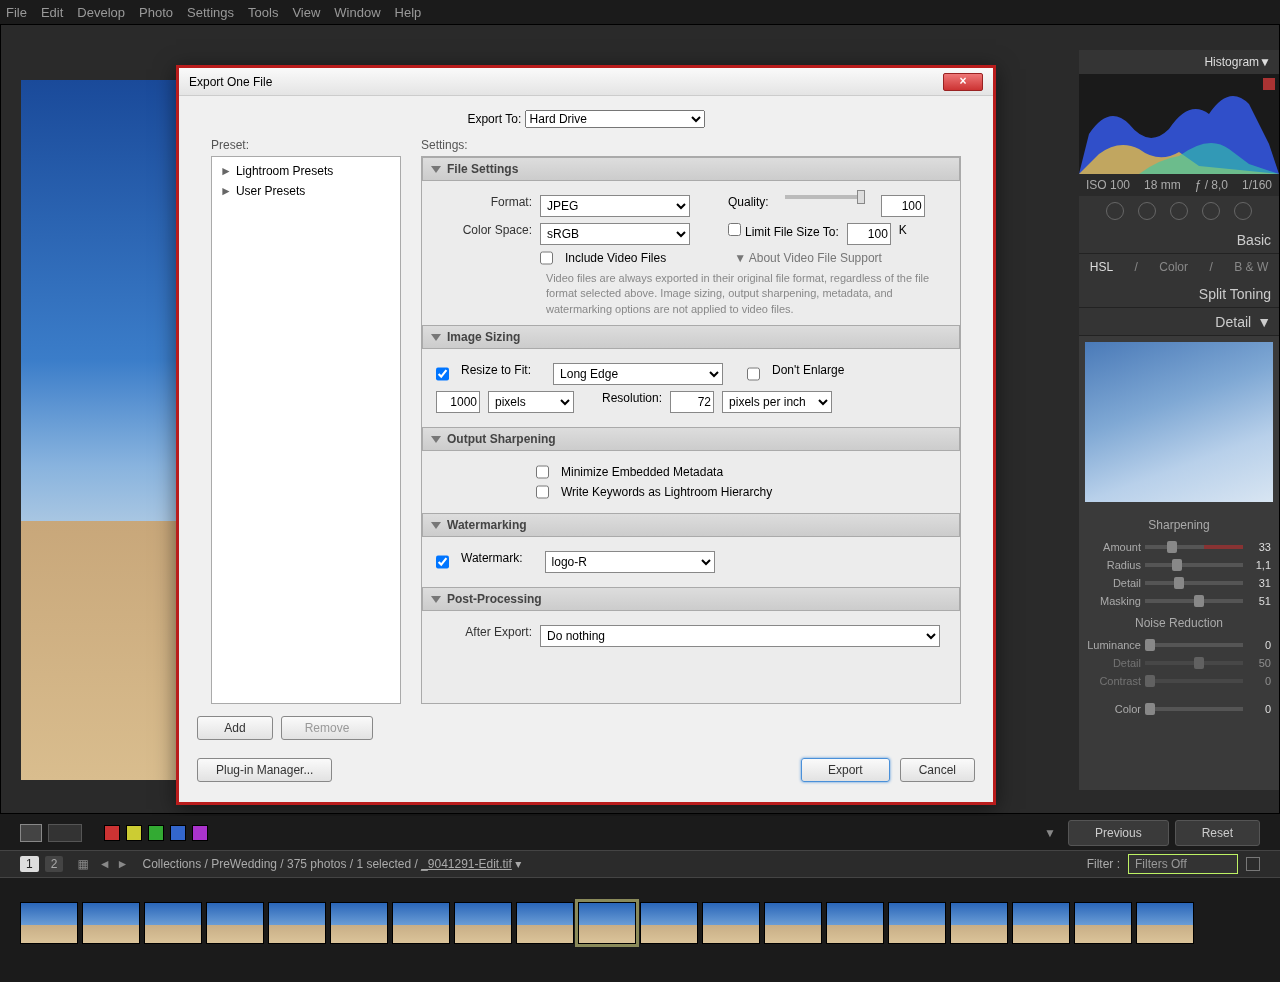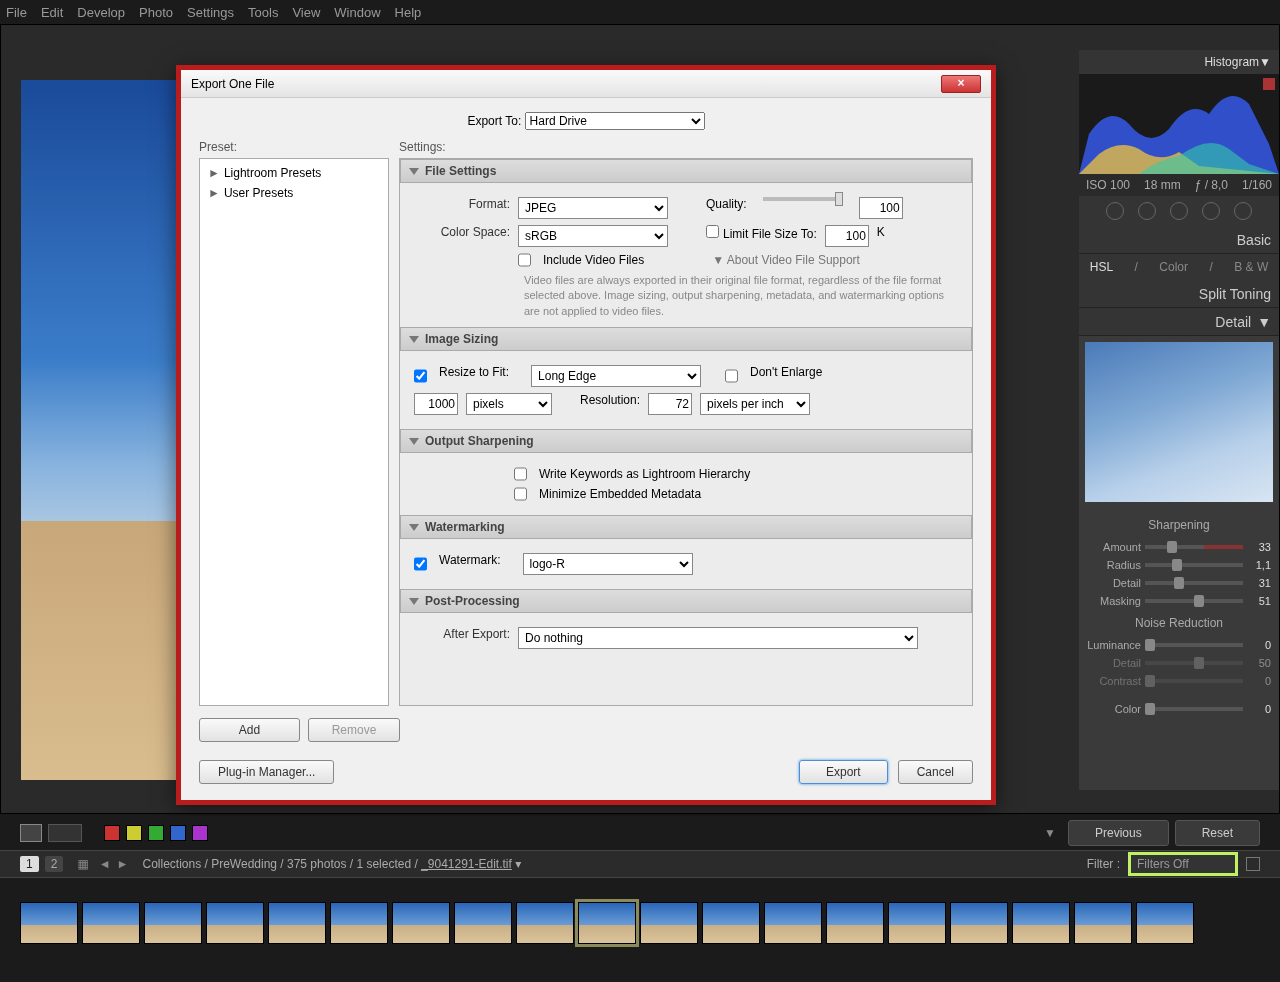--- a/index.html
+++ b/index.html
@@ -28,31 +28,31 @@
 .srow .track.red::after{content:'';position:absolute;right:0;top:0;width:40%;height:100%;background:#833}
 .srow .knob{position:absolute;top:-4px;width:10px;height:12px;background:#888;border-radius:2px}
 .srow .val{width:24px;text-align:right;color:#ddd;font-size:11px}
 .srow.dim{opacity:.5}
 .bottom-bar{position:absolute;bottom:0;left:0;right:0;height:166px;background:#1b1b1b}
 .label-row{height:34px;display:flex;align-items:center;padding:0 20px;gap:6px}
 .swatch{width:16px;height:16px;border:1px solid #000}
 .btn-dark{background:#3a3a3a;border:1px solid #555;color:#ccc;padding:5px 26px;border-radius:3px}
 .path-row{height:28px;background:#2b2b2b;display:flex;align-items:center;padding:0 20px;color:#aaa;border-top:1px solid #444;border-bottom:1px solid #444}
 .path-row .filter-lbl{margin-left:auto;margin-right:8px}
-.path-row .filter-sel{background:#333;border:3px solid #bef264;color:#999;padding:2px 20px 2px 6px;width:110px}
+.path-row .filter-sel{background:#333;border:1px solid #bef264;color:#999;padding:2px 20px 2px 6px;width:110px}
 .film{height:90px;display:flex;align-items:center;gap:4px;padding:0 20px;overflow:hidden}
 .thumb{width:58px;height:42px;background:linear-gradient(180deg,#2a66b8 0%,#6a9dd6 55%,#c8ae86 55%,#dbc49a 100%);border:1px solid #000;flex-shrink:0}
 .thumb.sel{outline:3px solid #8a8a5a}
 
-.dialog{position:absolute;left:175px;top:40px;width:820px;height:740px;background:#f0f0f0;border:5px solid #b91c1c;box-shadow:0 4px 20px rgba(0,0,0,.5);color:#000}
+.dialog{position:absolute;left:175px;top:40px;width:820px;height:740px;background:#f0f0f0;border:3px solid #b91c1c;box-shadow:0 4px 20px rgba(0,0,0,.5);color:#000}
 .dlg-title{height:28px;background:linear-gradient(#fafafa,#e4e4e4);display:flex;align-items:center;padding:0 10px;border-bottom:1px solid #ccc}
 .dlg-title .x{margin-left:auto;width:40px;height:18px;background:linear-gradient(#e77,#c33);border:1px solid #922;border-radius:2px;color:#fff;text-align:center;line-height:14px;font-weight:bold}
 .export-to{padding:14px 0 10px;text-align:center}
 .export-to select{width:180px}
-.cols{display:flex;padding:0 18px;gap:10px;height:570px}
+.cols{display:flex;padding:0 32px;gap:20px;height:570px}
 .preset-col{width:190px}
 .preset-col .hdr{color:#555;margin-bottom:4px}
 .preset-list{border:1px solid #aaa;background:#fff;height:548px;padding:4px;overflow-y:scroll}
 .preset-list div{padding:3px 4px}
 .preset-list .arr{color:#666;margin-right:4px}
 .settings-col{flex:1}
 .settings-col .hdr{color:#555;margin-bottom:4px}
 .settings-scroll{border:1px solid #aaa;background:#ececec;height:548px;overflow-y:scroll}
 .section-hdr{background:linear-gradient(#ddd,#ccc);border:1px solid #aaa;padding:4px 8px;font-weight:bold;color:#444;display:flex;align-items:center;gap:6px}
 .section-body{background:#ececec;padding:8px 14px}
@@ -268,25 +268,25 @@
           </div>
 
           <div class="section-hdr">
               <div class="tri"></div>
               <span>Output Sharpening</span>
             </div>
 
           <div class="section-body">
             <div class="frow" style="margin-left:100px">
                 <input type="checkbox" style="">
-                <span>Write Keywords as Lightroom Hierarchy</span>
+                <span>Minimize Embedded Metadata</span>
               </div>
             <div class="frow" style="margin-left:100px">
                 <input type="checkbox" style="">
-                <span>Minimize Embedded Metadata</span>
+                <span>Write Keywords as Lightroom Hierarchy</span>
               </div>
           </div>
 
           <div class="section-hdr">
               <div class="tri"></div>
               <span>Watermarking</span>
             </div>
           <div class="section-body">
             <div class="frow">
               <input type="checkbox" checked="" style="">
@@ -303,21 +303,21 @@
             <div class="frow">
               <span class="rlbl">After Export:</span>
               <select style="width:400px"><option>Do nothing</option></select>
             </div>
           </div>
 
         </div>
       </div>
     </div>
     <div class="btn-row">
-      <button class="winbtn" style="width:101px">Add</button>
+      <button class="winbtn" style="width:76px">Add</button>
       <button class="winbtn" style="width:92px;color:#999">Remove</button>
     </div>
     <div class="dlg-foot">
       <button class="winbtn">Plug-in Manager...</button>
       <div style="flex:1"></div>
       <button class="winbtn primary" style="margin-right:10px;padding:4px 26px">Export</button>
       <button class="winbtn">Cancel</button>
     </div>
   </div>
 </div>

